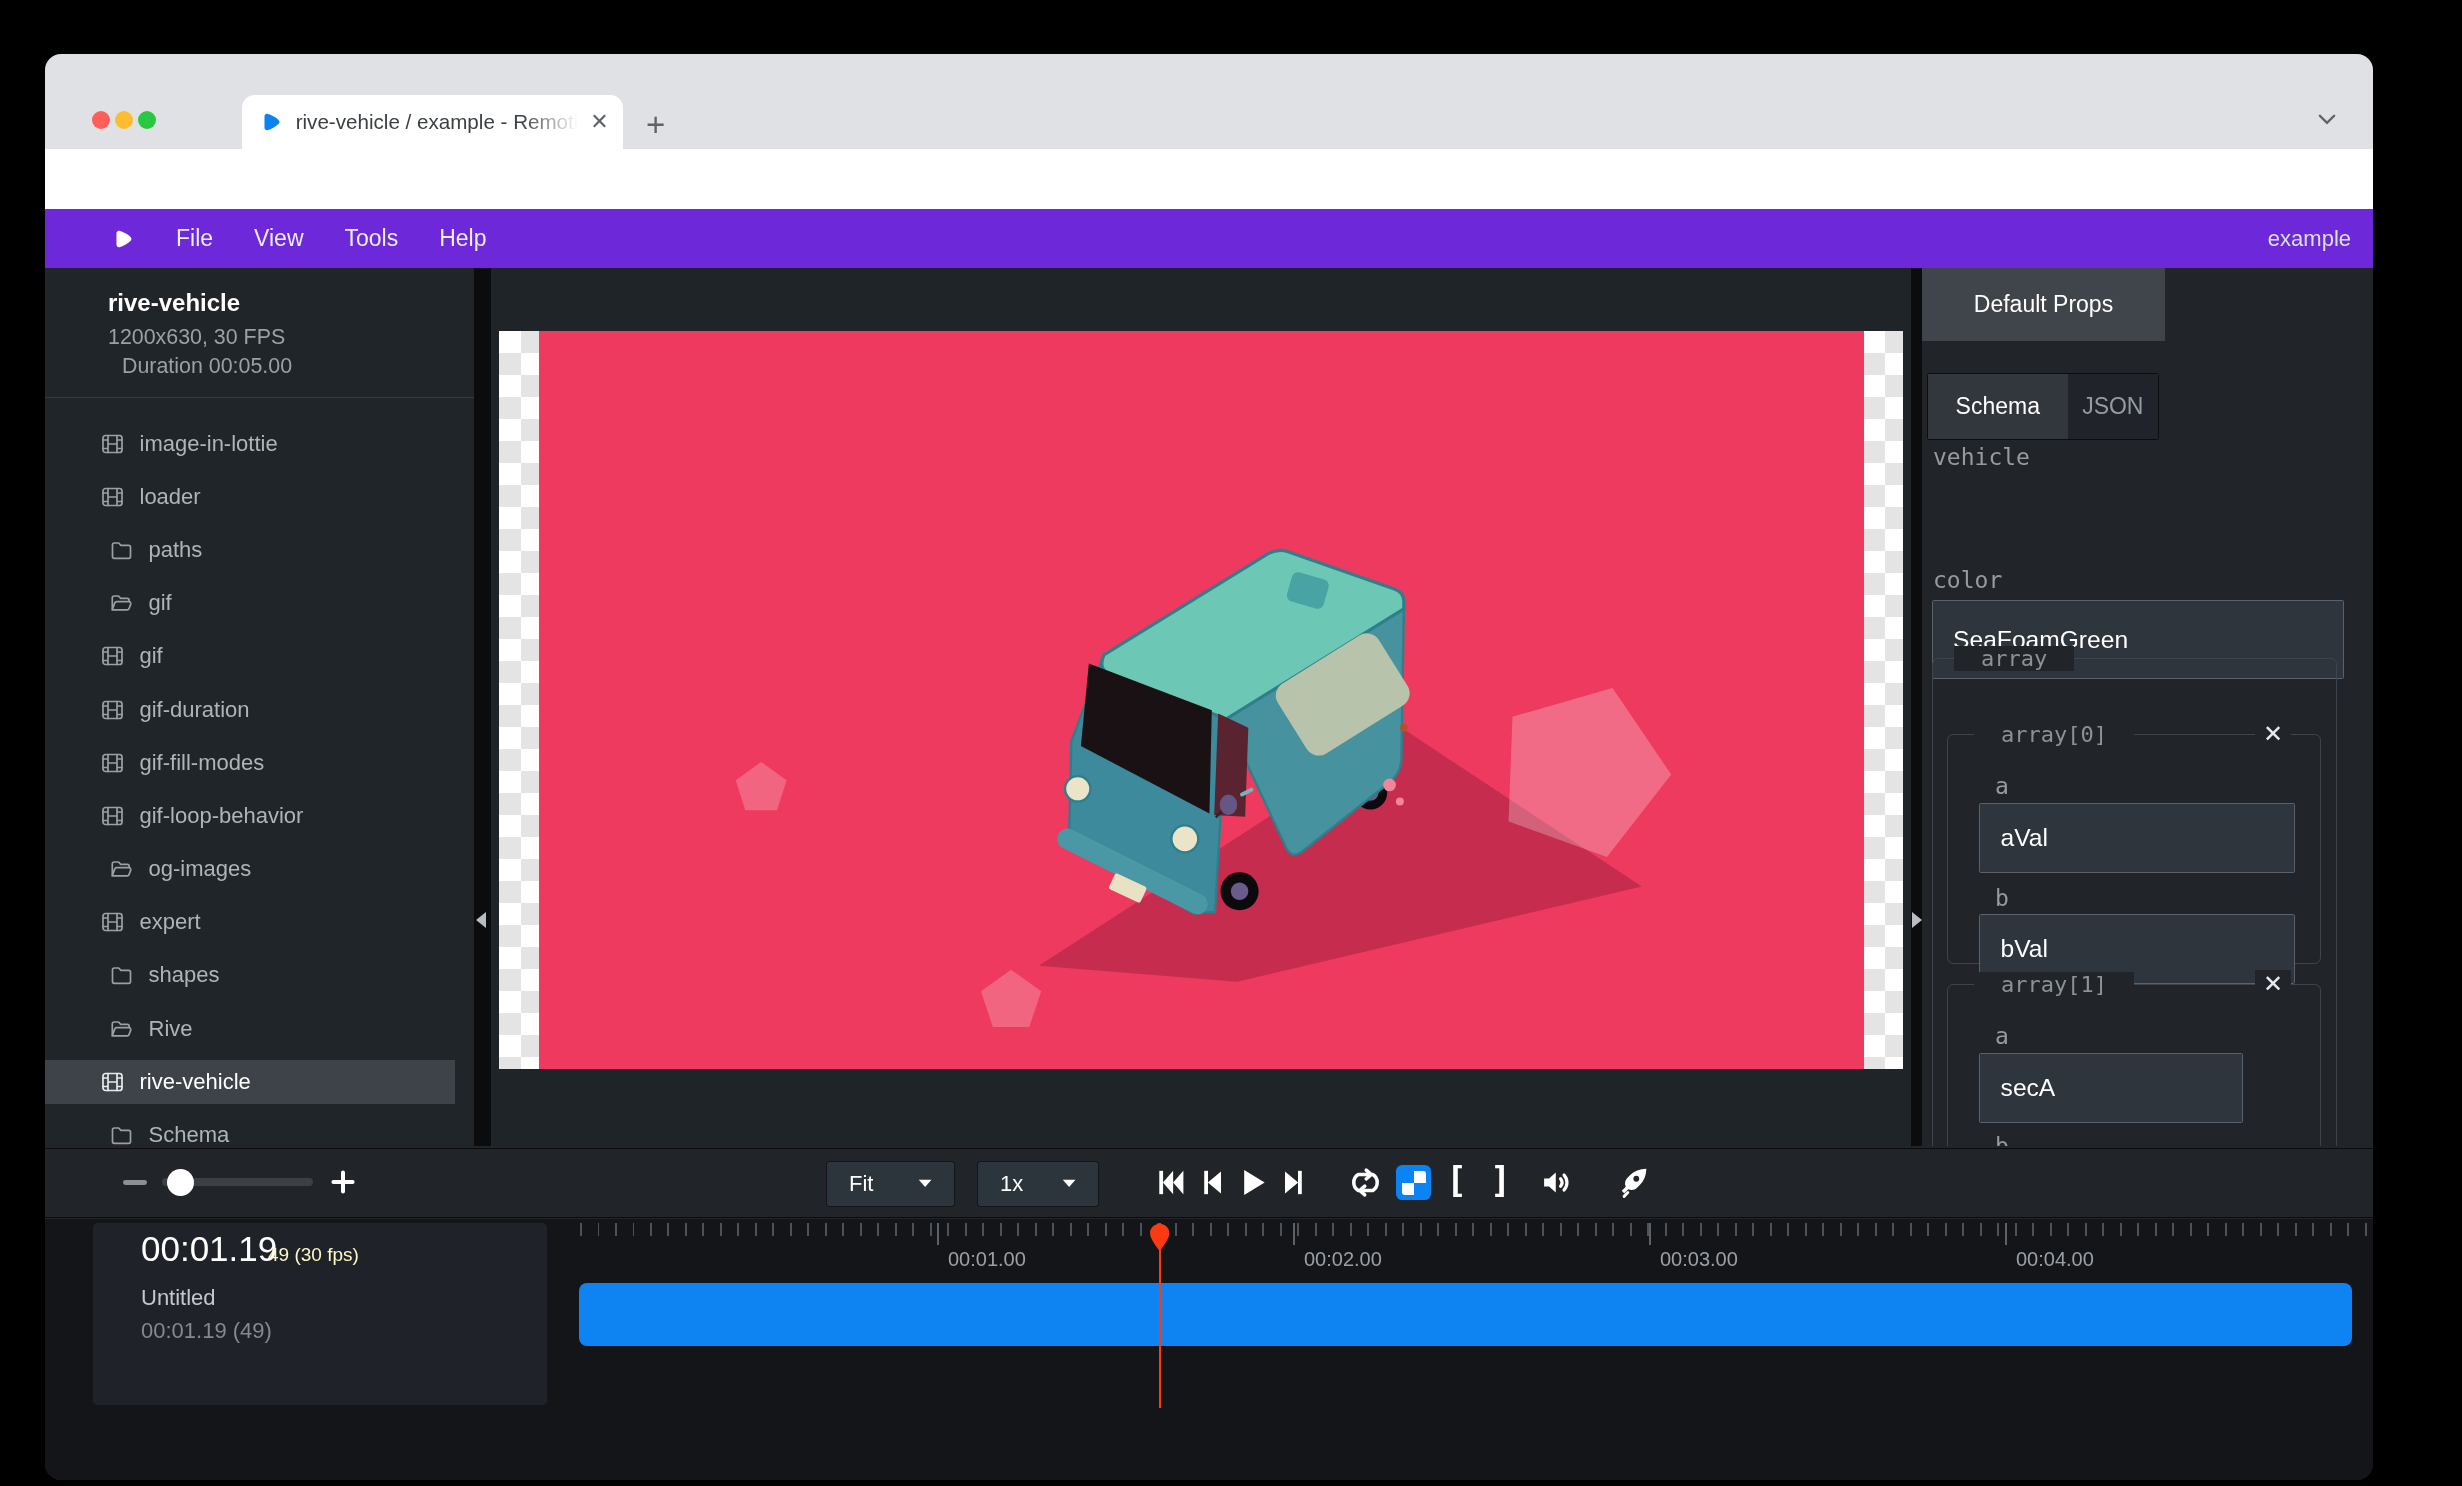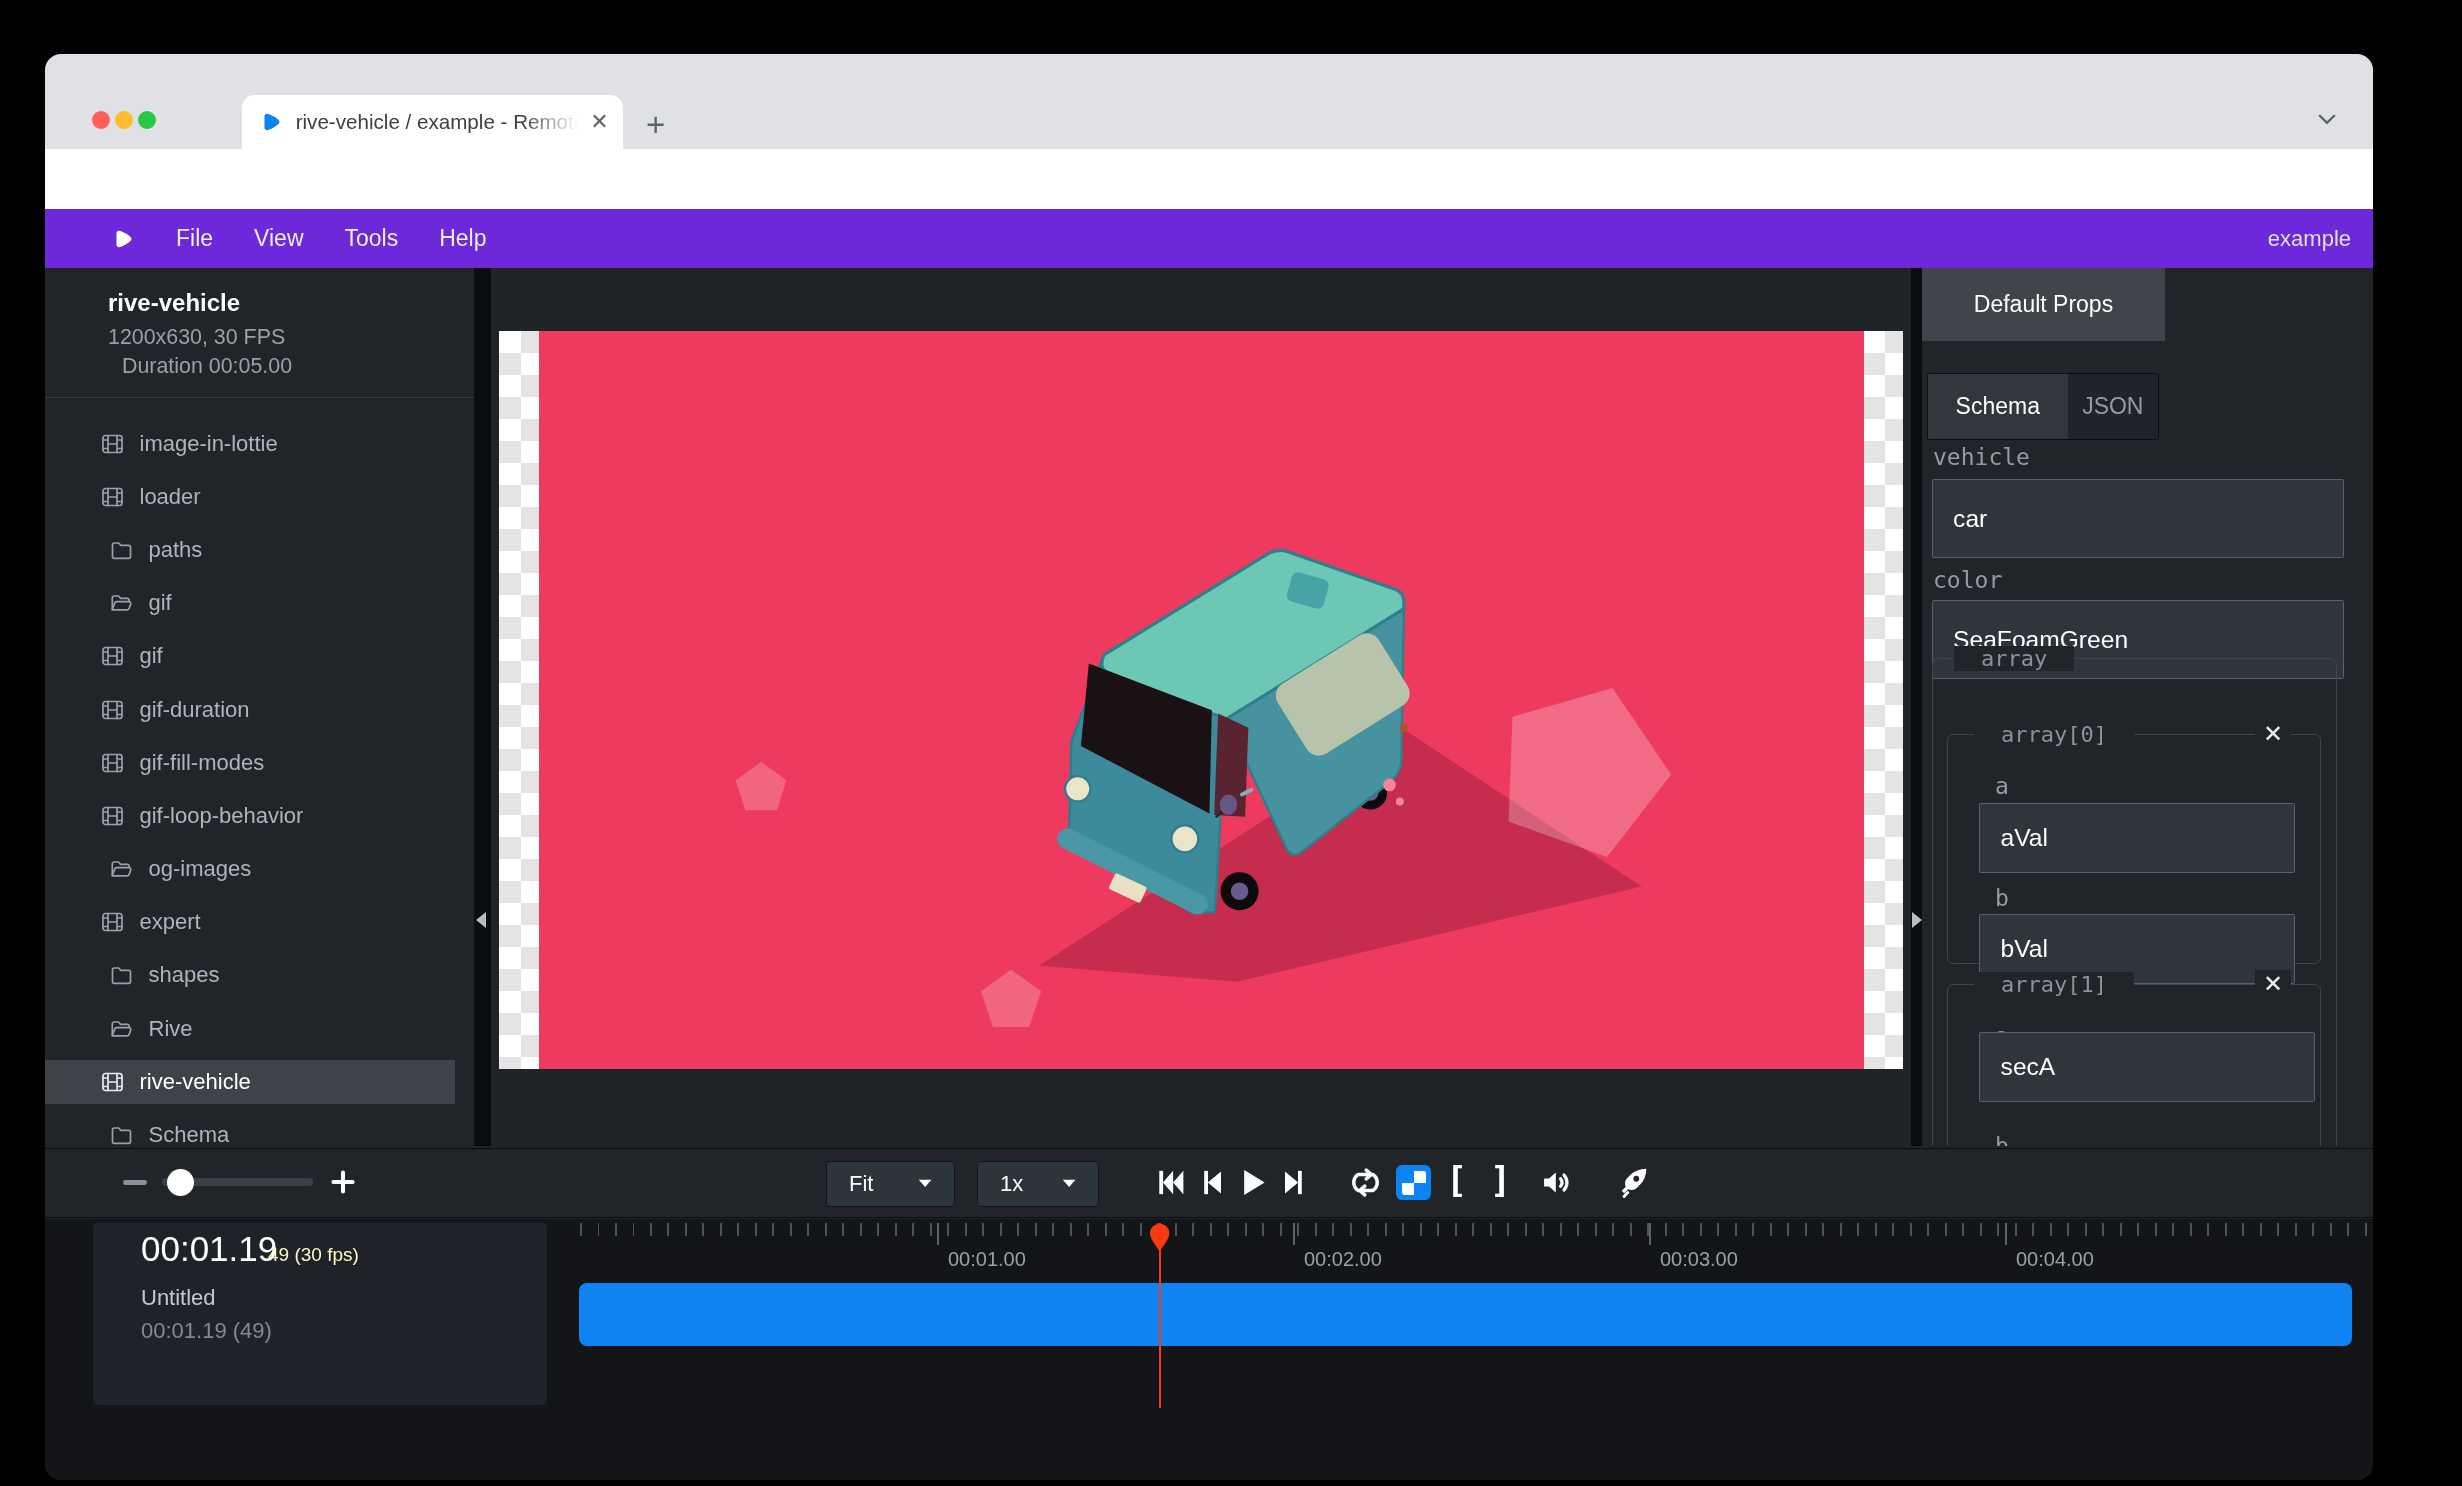--- a/index.html
+++ b/index.html
@@ -326,40 +326,39 @@
       <div class="abs" style="left:4.8px;top:105px;height:67px;display:flex;border:1.6px solid #0b0d0f;border-radius:2.4px">
         <div style="width:140px;background:#32373d;color:#fff;display:flex;align-items:center;justify-content:center;font-size:23px">
               <span>Schema</span>
             </div>
         <div style="width:90px;background:#20242a;color:#959ba1;display:flex;align-items:center;justify-content:center;font-size:23px">
               <span>JSON</span>
             </div>
       </div>
 
       <div class="plabel mono" style="left:11px;top:176px">vehicle</div>
-      <input class="pinput" style="left: 9.5px; top: 211px; width: 412px; height: 79px;" value="car">
       <div class="plabel mono" style="left:11px;top:299px">color</div>
       <input class="pinput" style="left: 9.5px; top: 332px; width: 412px; height: 79px;" value="SeaFoamGreen">
 
       <div class="fs" style="left:9.5px;top:390px;width:405px;height:516px"></div>
       <div class="legend mono" style="left:32px;top:378px">array</div>
 
       <div class="fs" style="left:25.4px;top:466px;width:374px;height:230px"></div>
       <div class="legend mono" style="left:52px;top:454px">array[0]</div>
       <div class="xbtn" style="left:333px;top:452px">✕</div>
       <div class="plabel mono" style="left:73px;top:505px">a</div>
       <input class="pinput" style="left: 57px; top: 535px; width: 316px; height: 70px;" value="aVal">
       <div class="plabel mono" style="left:73px;top:617px">b</div>
       <input class="pinput" style="left: 57px; top: 646px; width: 316px; height: 70px;" value="bVal">
 
       <div class="fs" style="left:25.4px;top:716px;width:374px;height:206px"></div>
       <div class="legend mono" style="left:52px;top:704px">array[1]</div>
       <div class="xbtn" style="left:333px;top:702px">✕</div>
       <div class="plabel mono" style="left:73px;top:755px">a</div>
-      <input class="pinput" style="left: 57px; top: 764px; width: 336px; height: 70px;" value="secA">
+      <input class="pinput" style="left: 57px; top: 785px; width: 264px; height: 70px;" value="secA">
       <div class="plabel mono" style="left:73px;top:865px">b</div>
     </div>
   </div>
 
   <div id="toolbar"></div>
   <div class="abs" style="left:78px;top:1126px;width:24px;height:4.8px;border-radius:2.4px;background:#8a9096"></div>
   <div class="abs" style="left:117px;top:1124px;width:151px;height:8px;border-radius:4px;background:#3a4046"></div>
   <div class="abs" style="left:122px;top:1115px;width:27px;height:27px;border-radius:50%;background:#fff"></div>
   <svg class="abs" style="left:286px;top:1116px" width="24" height="24" viewBox="0 0 30 30">
         <path d="M15 3v24M3 15h24" stroke="#fff" stroke-width="5" stroke-linecap="round"></path>

